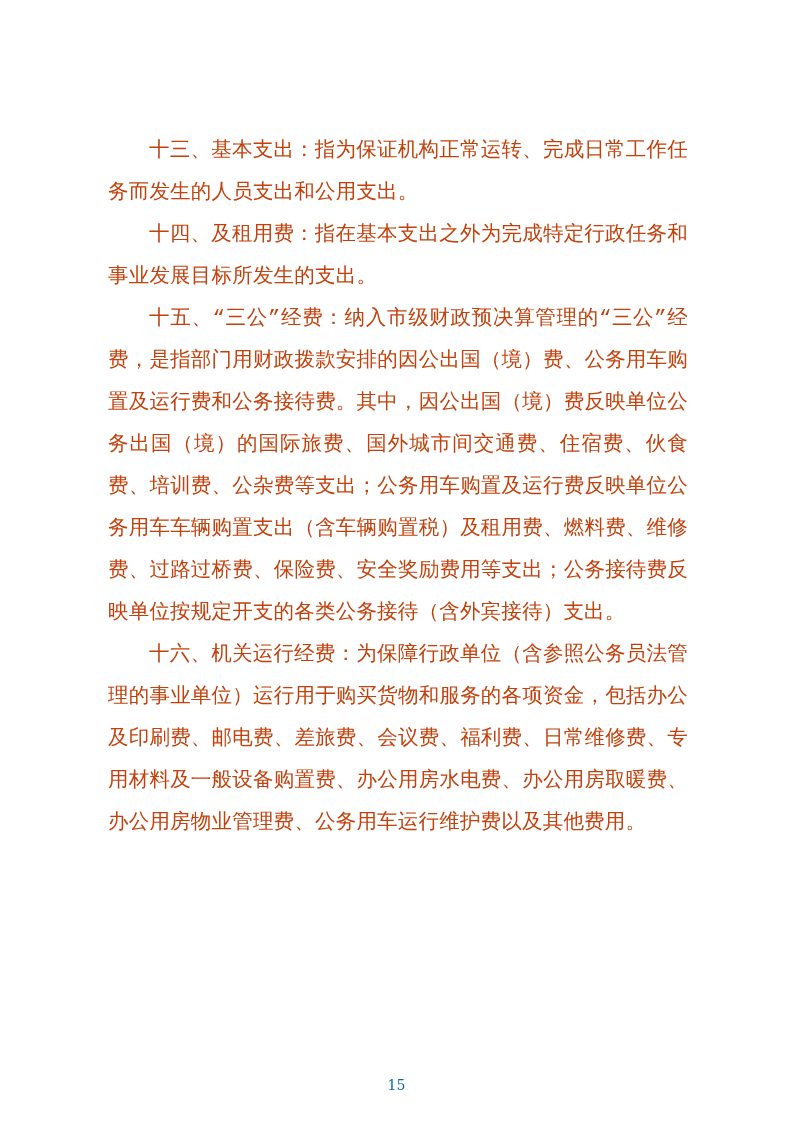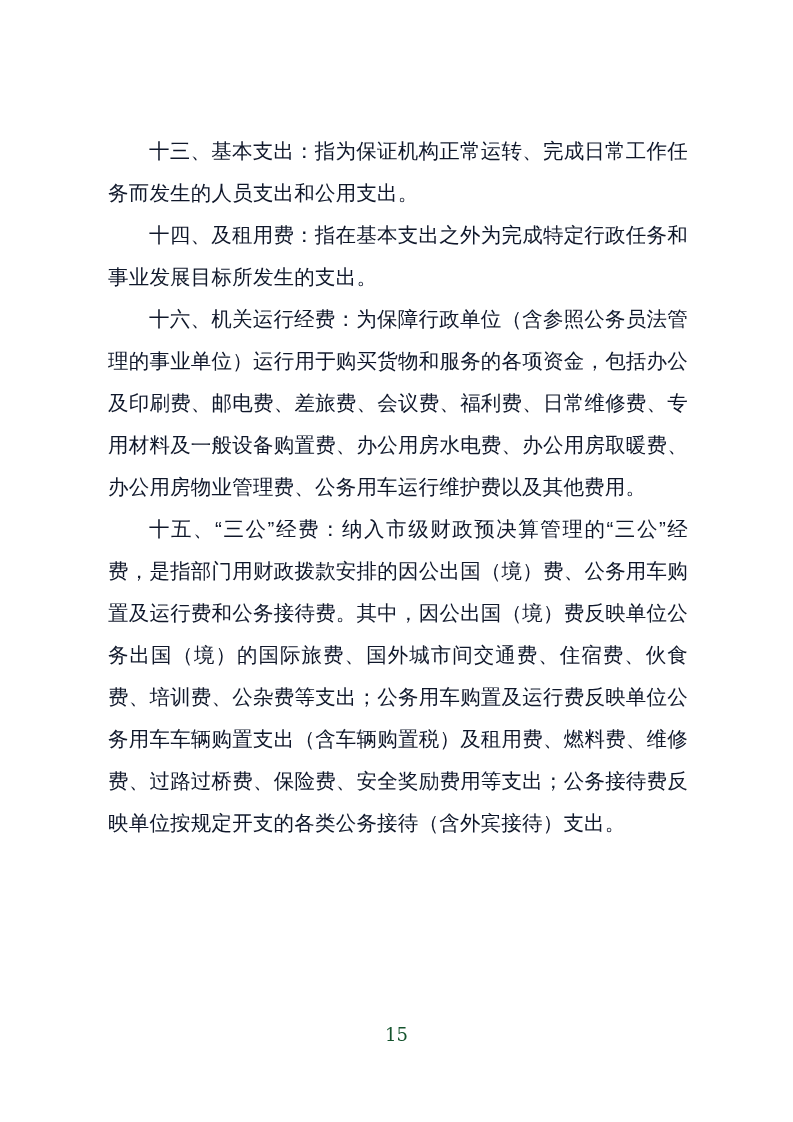--- a/index.html
+++ b/index.html
@@ -16,45 +16,45 @@
     overflow: hidden;
     box-sizing: border-box;
   }
   .content {
     position: absolute;
     left: 108px;
     top: 130px;
     width: 580px;
   }
   .para {
-    font-family: Liberation Sans, sans-serif;
+    font-family: Liberation Mono, monospace;
     font-size: 20.5px;
     line-height: 42px;
-    color: #0f172a;
+    color: #c2410c;
     text-align: justify;
     text-justify: inter-ideograph;
     text-indent: 41px;
     margin: 0 0 0 0;
     letter-spacing: 0.2px;
   }
   .page-number {
     position: absolute;
     left: 0;
     right: 0;
-    top: 1024px;
+    top: 1077px;
     text-align: center;
     font-family: "DejaVu Serif", "Liberation Serif", serif;
-    font-size: 18px;
-    color: #14532d;
+    font-size: 14px;
+    color: #0369a1;
   }
 </style>
 </head>
 <body>
 
 <div class="page">
   <div class="content">
     <p class="para">十三、基本支出：指为保证机构正常运转、完成日常工作任务而发生的人员支出和公用支出。</p>
     <p class="para">十四、及租用费：指在基本支出之外为完成特定行政任务和事业发展目标所发生的支出。</p>
+    <p class="para">十五、“三公”经费：纳入市级财政预决算管理的“三公”经费，是指部门用财政拨款安排的因公出国（境）费、公务用车购置及运行费和公务接待费。其中，因公出国（境）费反映单位公务出国（境）的国际旅费、国外城市间交通费、住宿费、伙食费、培训费、公杂费等支出；公务用车购置及运行费反映单位公务用车车辆购置支出（含车辆购置税）及租用费、燃料费、维修费、过路过桥费、保险费、安全奖励费用等支出；公务接待费反映单位按规定开支的各类公务接待（含外宾接待）支出。</p>
     <p class="para">十六、机关运行经费：为保障行政单位（含参照公务员法管理的事业单位）运行用于购买货物和服务的各项资金，包括办公及印刷费、邮电费、差旅费、会议费、福利费、日常维修费、专用材料及一般设备购置费、办公用房水电费、办公用房取暖费、办公用房物业管理费、公务用车运行维护费以及其他费用。</p>
-    <p class="para">十五、“三公”经费：纳入市级财政预决算管理的“三公”经费，是指部门用财政拨款安排的因公出国（境）费、公务用车购置及运行费和公务接待费。其中，因公出国（境）费反映单位公务出国（境）的国际旅费、国外城市间交通费、住宿费、伙食费、培训费、公杂费等支出；公务用车购置及运行费反映单位公务用车车辆购置支出（含车辆购置税）及租用费、燃料费、维修费、过路过桥费、保险费、安全奖励费用等支出；公务接待费反映单位按规定开支的各类公务接待（含外宾接待）支出。</p>
   </div>
   <div class="page-number">15</div>
 </div>
 
 </body></html>

